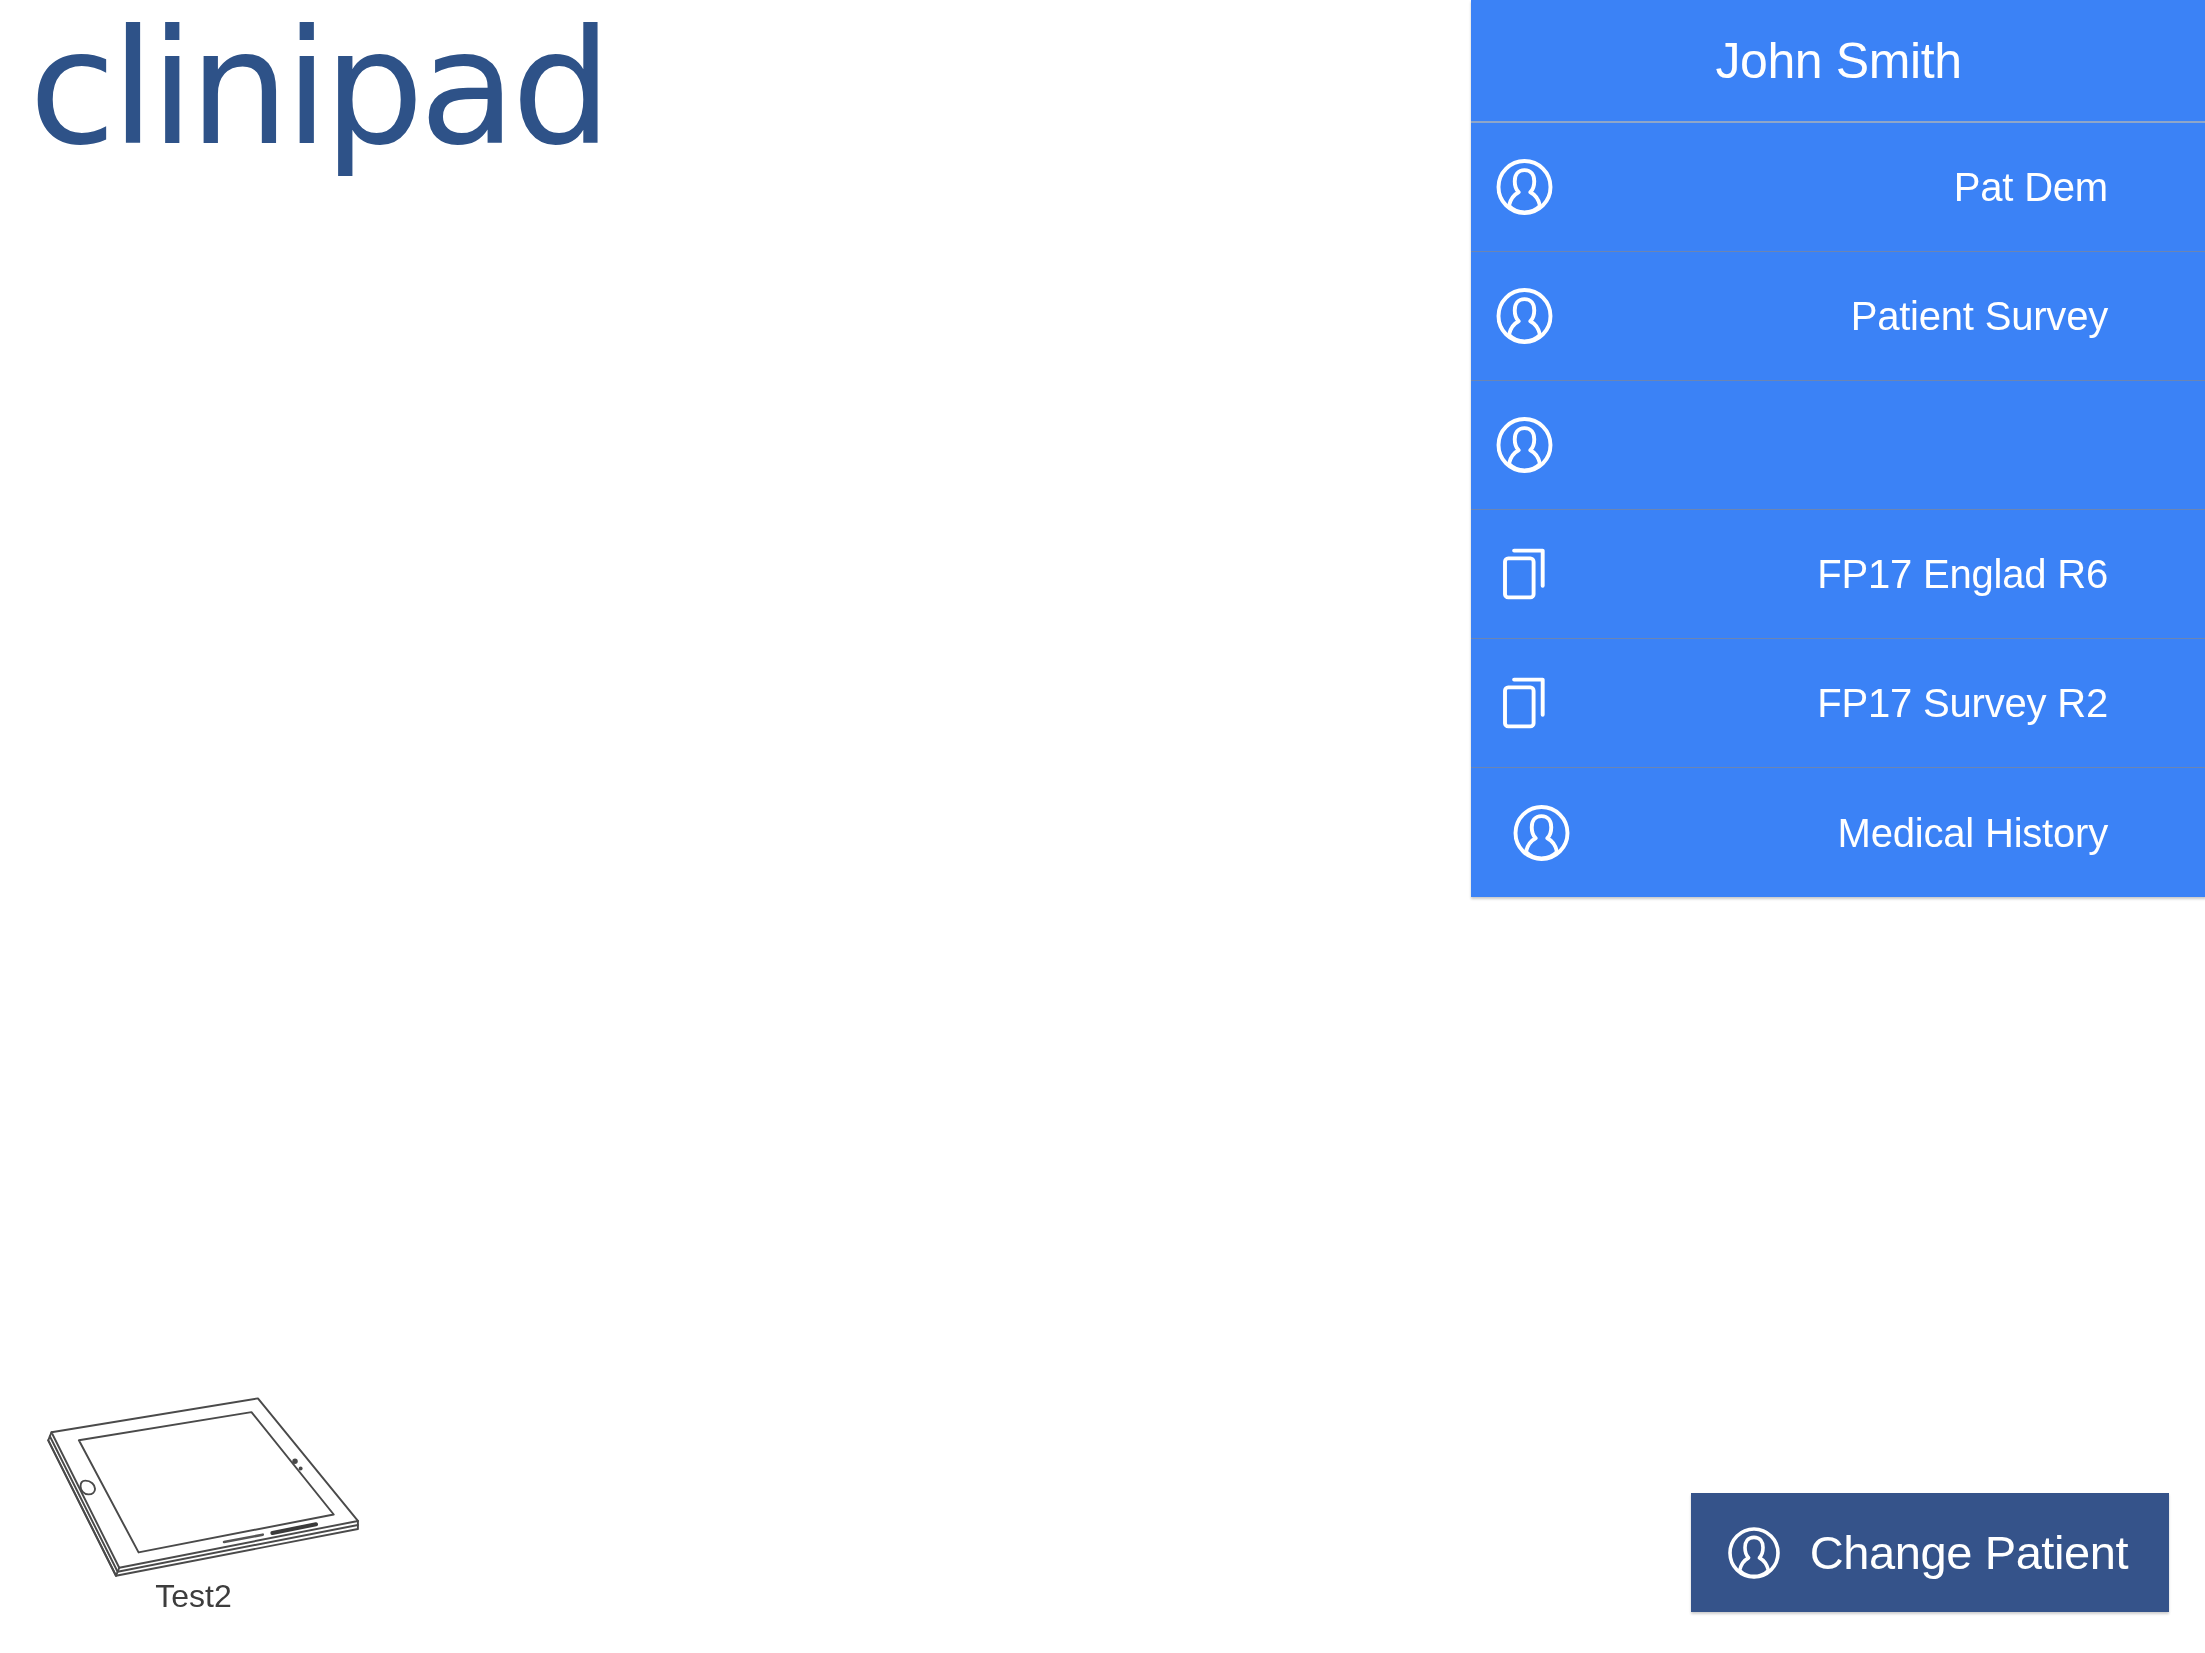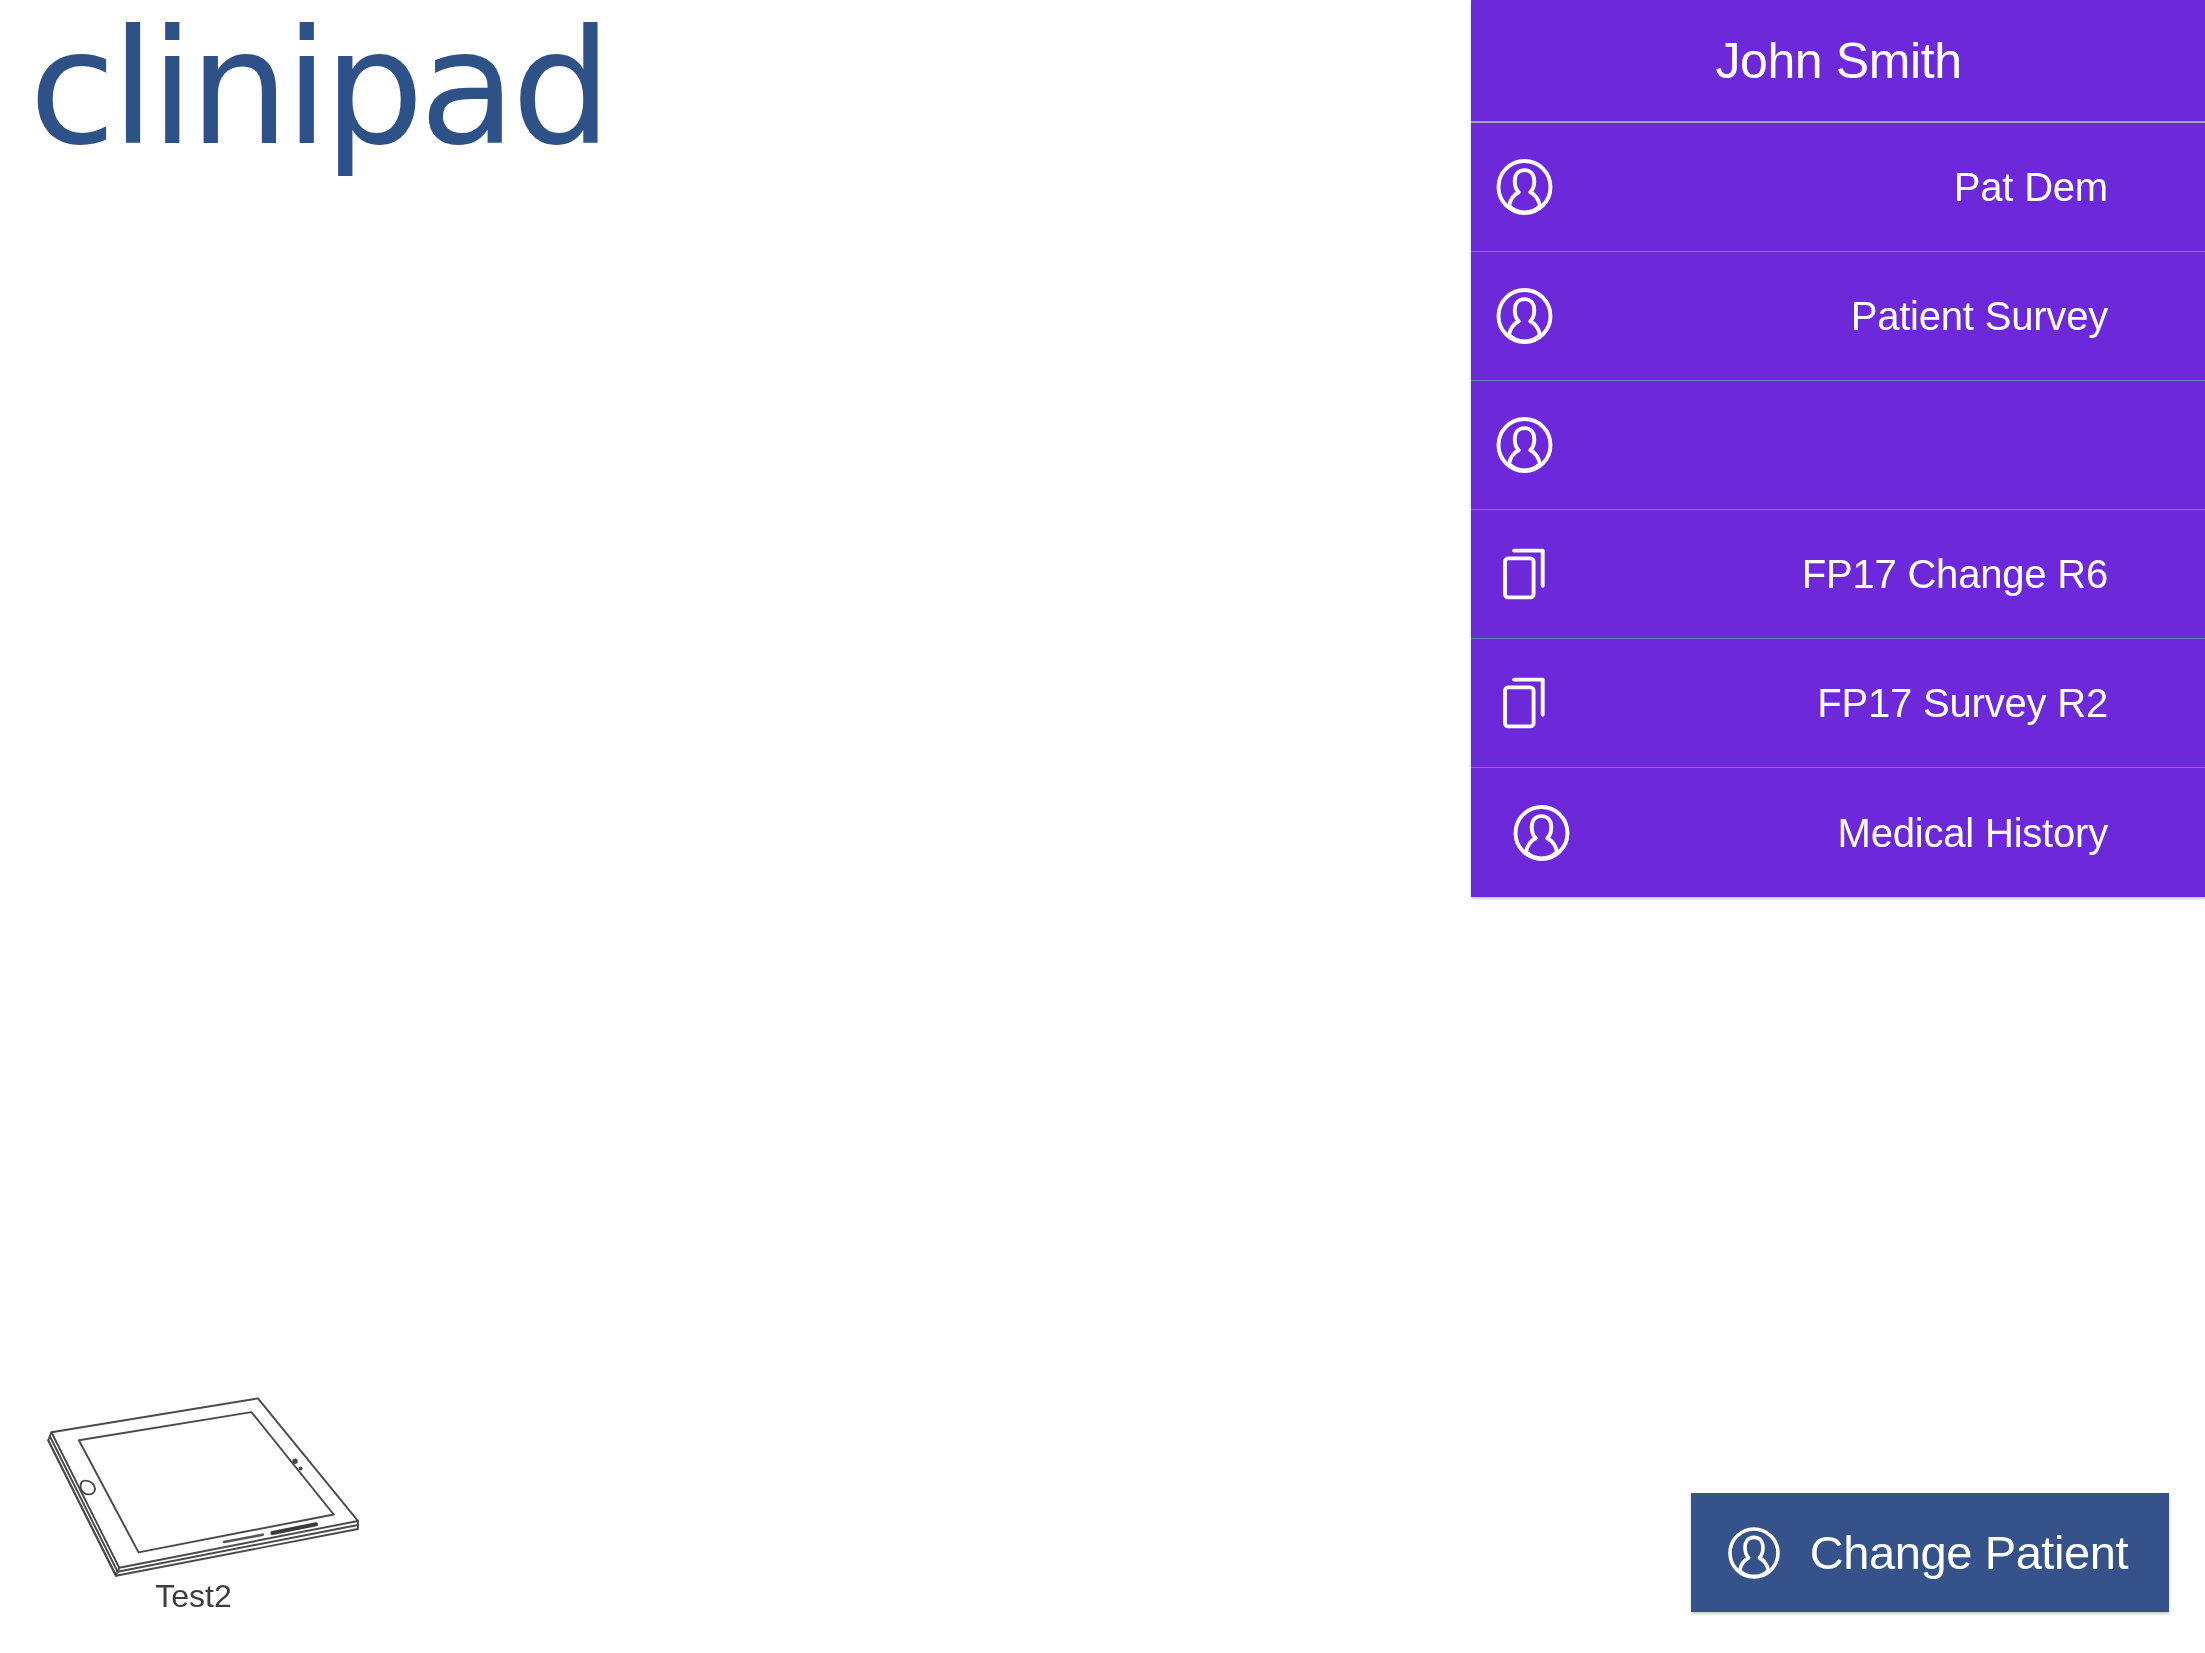--- a/index.html
+++ b/index.html
@@ -34,21 +34,21 @@
     letter-spacing: -6px;
     fill: #2e5288;
   }
 
   
   #patient-panel {
     position: absolute;
     left: 1471px;
     top: 0px;
     width: 735px;
-    background: #6d28d9;
+    background: #3b82f6;
     box-shadow: 0 1.6px 2.4px rgba(0,0,0,0.22);
   }
   #patient-panel-header {
     height: 123px;
     display: flex;
     align-items: center;
     justify-content: center;
     color: #ffffff;
     font-size: 50px;
     font-weight: 400;
@@ -188,21 +188,21 @@
     </span>
   </div>
 
   <div class="panel-row">
     <span class="row-icon">
       <svg viewBox="0 0 100 100" xmlns="http://www.w3.org/2000/svg">
         <path d="M34 14 H78 V68" fill="none" stroke="#ffffff" stroke-width="6" stroke-linejoin="round" stroke-linecap="round"></path>
         <rect x="20" y="26" width="44" height="60" rx="5" ry="5" fill="none" stroke="#ffffff" stroke-width="6"></rect>
       </svg>
     </span>
-    <span class="row-label">FP17 Change R6</span>
+    <span class="row-label">FP17 Englad R6</span>
   </div>
 
   <div class="panel-row">
     <span class="row-icon">
       <svg viewBox="0 0 100 100" xmlns="http://www.w3.org/2000/svg">
         <path d="M34 14 H78 V68" fill="none" stroke="#ffffff" stroke-width="6" stroke-linejoin="round" stroke-linecap="round"></path>
         <rect x="20" y="26" width="44" height="60" rx="5" ry="5" fill="none" stroke="#ffffff" stroke-width="6"></rect>
       </svg>
     </span>
     <span class="row-label">FP17 Survey R2</span>

